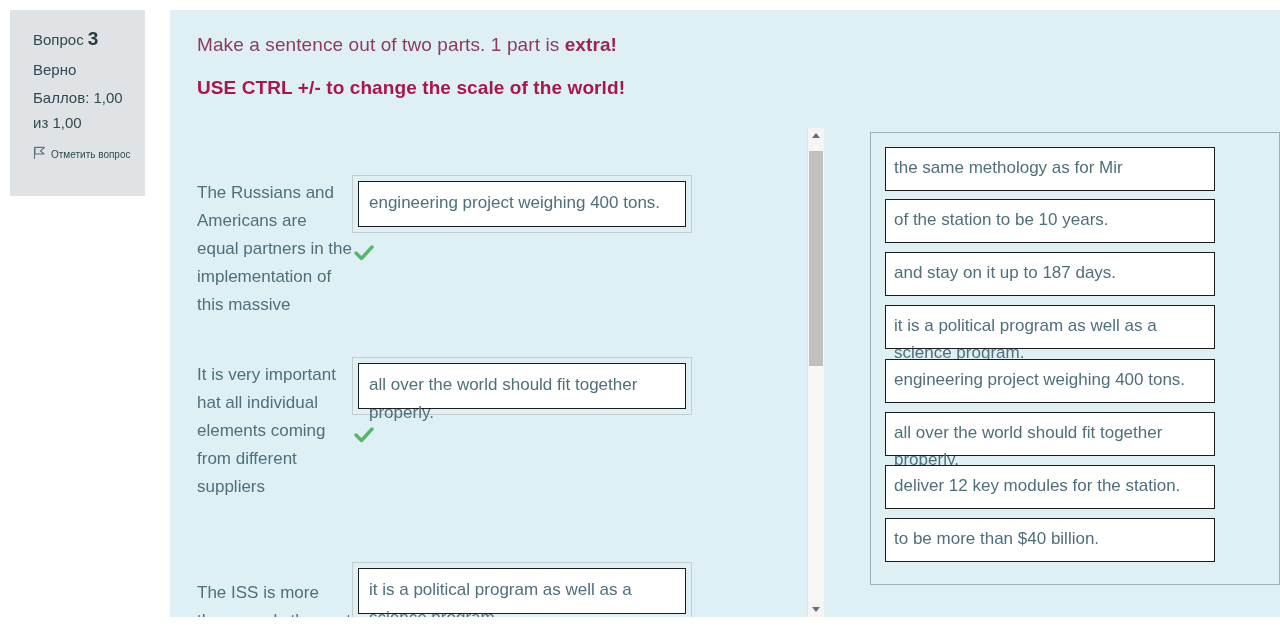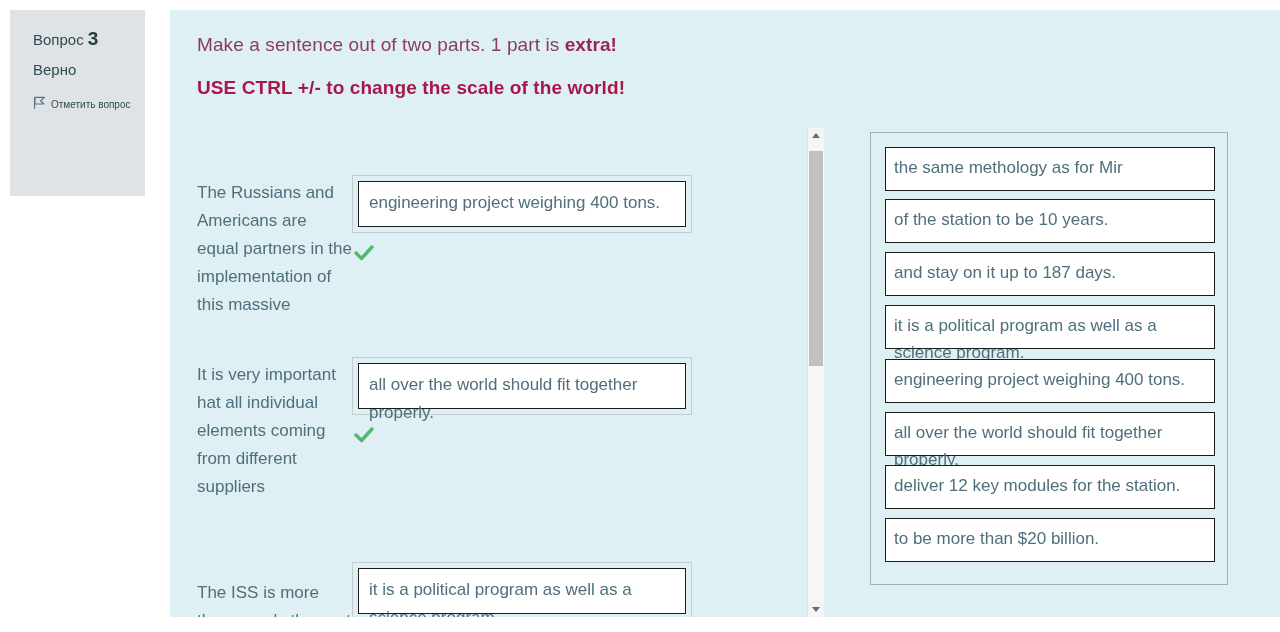--- a/index.html
+++ b/index.html
@@ -175,21 +175,21 @@
     width: 14px;
     height: 215px;
     background: #c0c0c0;
   }
 
   
   #drag-source-panel {
     position: absolute;
     left: 700px;
     top: 122px;
-    width: 358px;
+    width: 410px;
     height: 453px;
     border: 1px solid #9fb0b6;
     box-sizing: border-box;
     padding: 14px;
     background: transparent;
     overflow: hidden;
   }
   .source-item {
     position: absolute;
     left: 14px;
@@ -208,20 +208,21 @@
 </style>
 </head>
 <body>
 
 <div id="question-info">
   <div class="qline">
     <span>Вопрос</span>
     <span class="qnum">3</span>
   </div>
   <div class="qline">Верно</div>
+  <div class="qline wrap">Баллов: 1,00 из 1,00</div>
   <div id="flag-row">
     <span class="flag-icon">
       <svg width="13" height="14" viewBox="0 0 13 14">
         <path d="M1.5,1 L1.5,13" stroke="#5b7580" stroke-width="1.1" fill="none"></path>
         <path d="M2,1.4 L11.5,1.4 L7.5,5 L11,8 L2,8 Z" stroke="#5b7580" stroke-width="1.1" fill="none" stroke-linejoin="round"></path>
       </svg>
     </span><span>Отметить вопрос</span>
   </div>
 </div>
 
@@ -283,16 +284,16 @@
   </div>
 
   <div id="drag-source-panel">
     <div class="source-item" style="top:14px">the same methology as for Mir</div>
     <div class="source-item" style="top:66px">of the station to be 10 years.</div>
     <div class="source-item" style="top:119px">and stay on it up to 187 days.</div>
     <div class="source-item" style="top:172px">it is a political program as well as a science program.</div>
     <div class="source-item" style="top:226px">engineering project weighing 400 tons.</div>
     <div class="source-item" style="top:279px">all over the world should fit together properly.</div>
     <div class="source-item" style="top:332px">deliver 12 key modules for the station.</div>
-    <div class="source-item" style="top:385px">to be more than $20 billion.</div>
+    <div class="source-item" style="top:385px">to be more than $40 billion.</div>
   </div>
 
 </div>
 
 </body></html>

